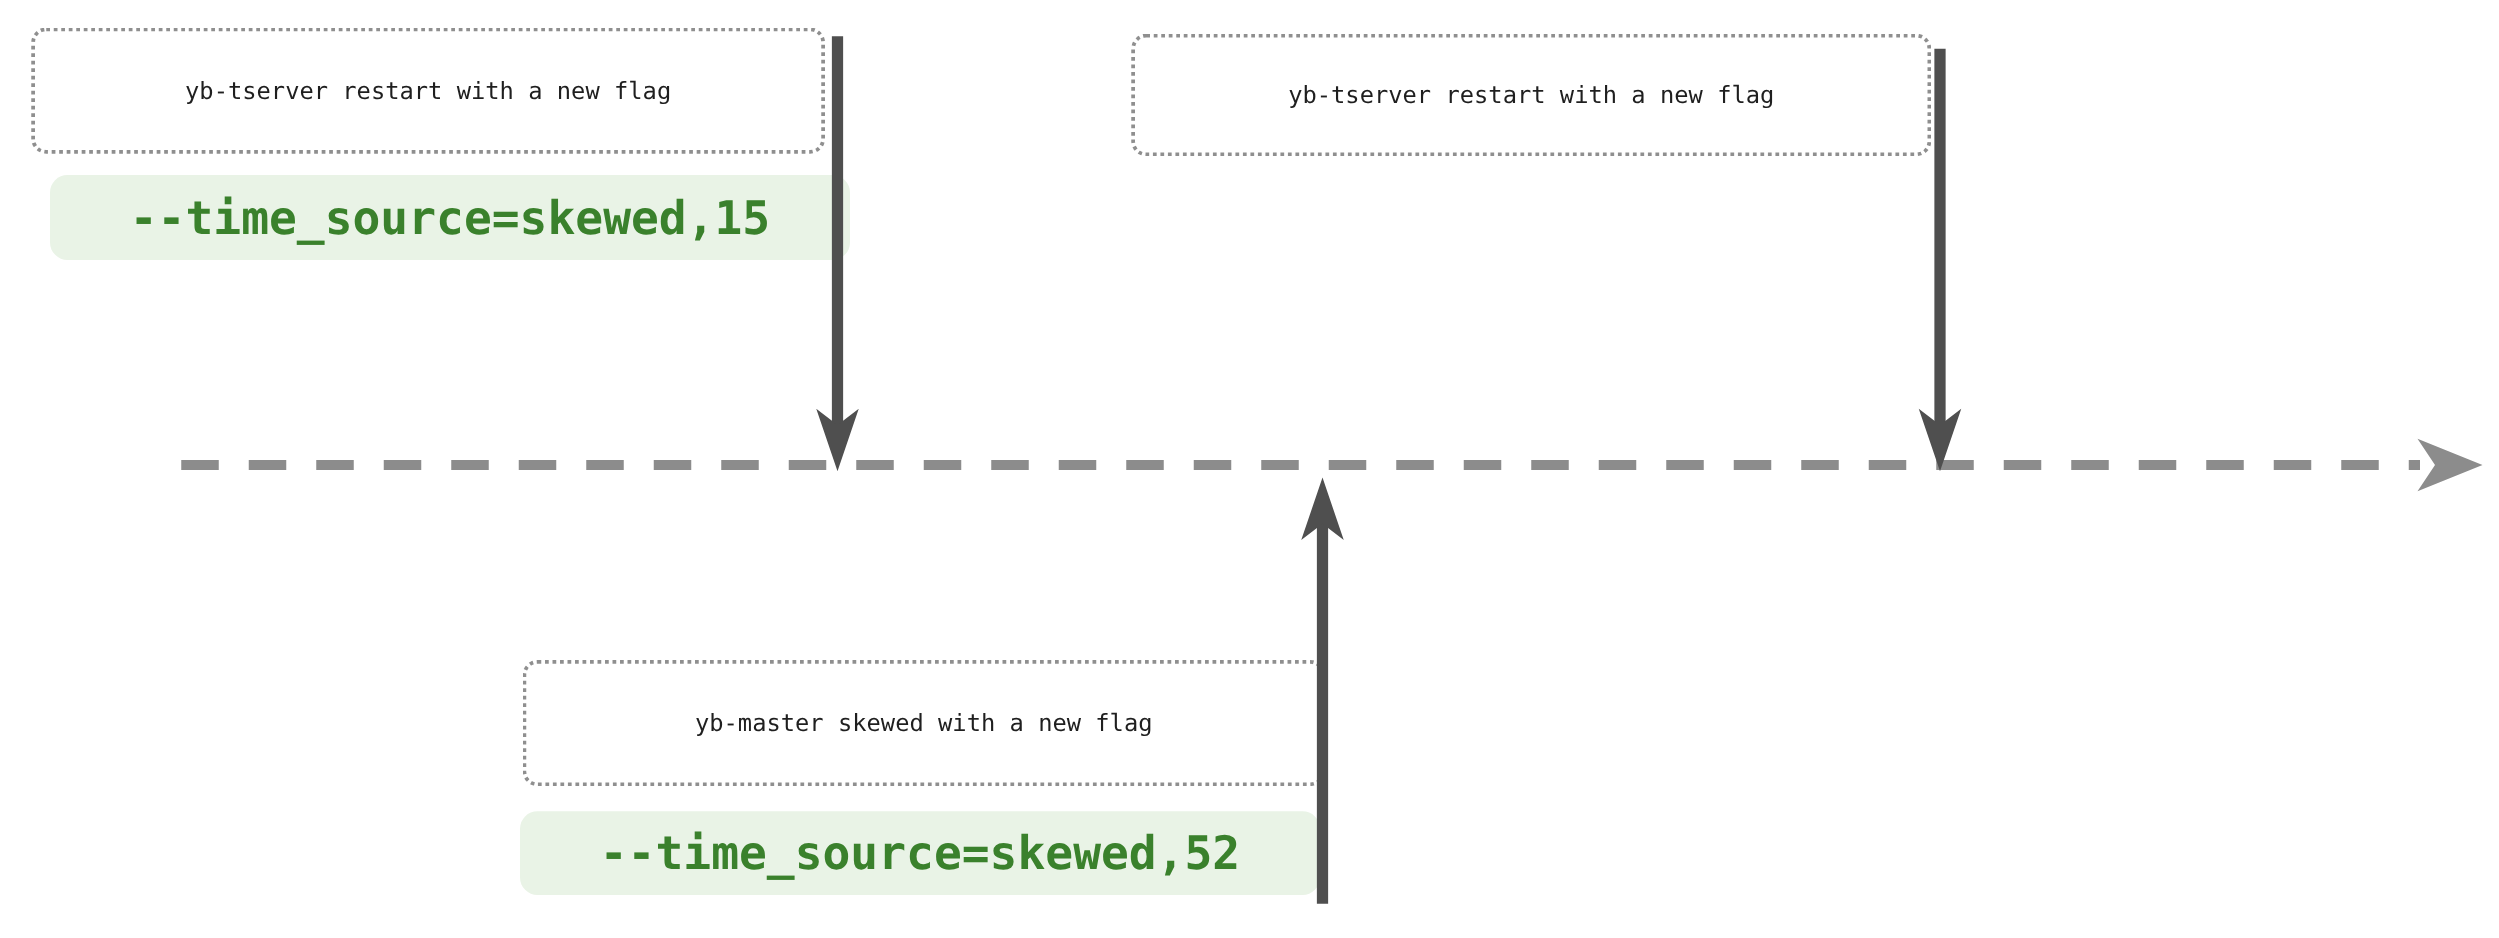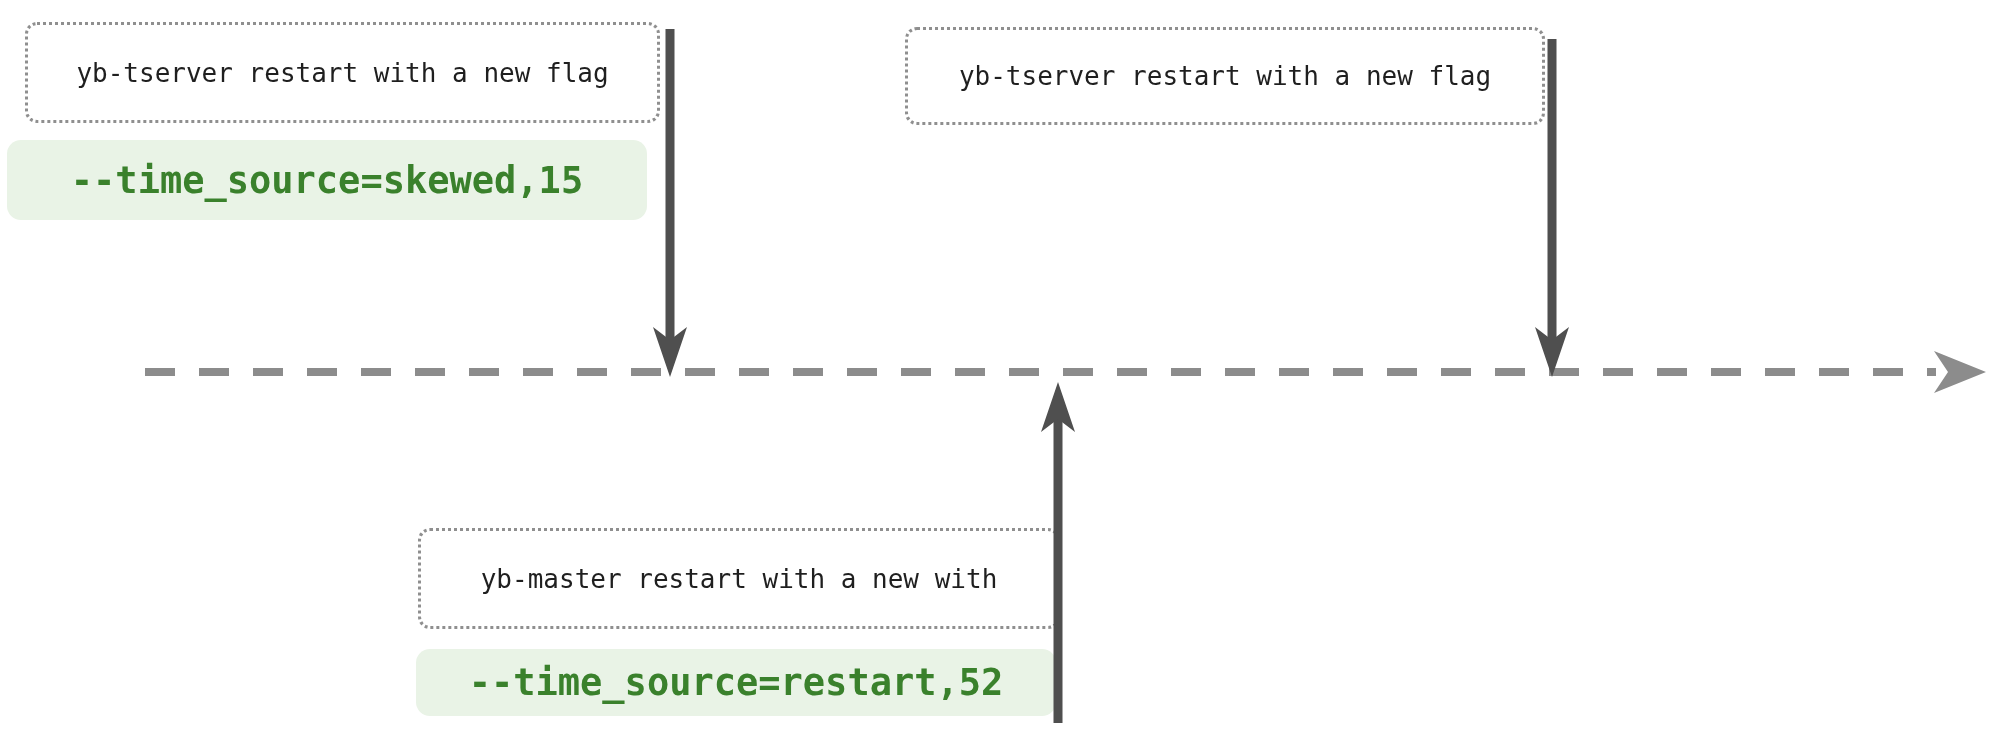--- a/index.html
+++ b/index.html
@@ -19,42 +19,42 @@
     position: absolute;
     box-sizing: border-box;
     border: 3px dotted #8f8f8f;
     border-radius: 12px;
     background: #ffffff;
     display: flex;
     align-items: center;
     justify-content: center;
   }
   .note-box span {
-    font-size: 26px;
+    font-size: 19px;
     color: #1f1f1f;
     white-space: nowrap;
   }
   .code-box {
     position: absolute;
     box-sizing: border-box;
     border-radius: 14px;
     background: #e9f3e6;
     display: flex;
     align-items: center;
     justify-content: center;
   }
   .code-box span {
     font-size: 37px;
     font-weight: bold;
     color: #3a812c;
     white-space: nowrap;
   }
   
   #note-1 { left: 25px;  top: 22px;  width: 635px; height: 101px; }
-  #code-1 { left: 7px;  top: 140px; width: 640px; height: 80px; }
+  #code-1 { left: 40px;  top: 140px; width: 640px; height: 68px; }
   #note-2 { left: 905px; top: 27px;  width: 640px; height: 98px; }
   #code-2 { left: 905px; top: 148px; width: 643px; height: 65px; }
   #note-3 { left: 418px; top: 528px; width: 642px; height: 101px; }
   #code-3 { left: 416px; top: 649px; width: 640px; height: 67px; }
 
   #arrow-layer {
     position: absolute;
     left: 0; top: 0;
     width: 1999px;
     height: 750px;
@@ -71,24 +71,24 @@
   </div>
   <div class="code-box" id="code-1">
     <span>--time_source=skewed,15</span>
   </div>
 
   <div class="note-box" id="note-2">
     <span>yb-tserver restart with a new flag</span>
   </div>
 
   <div class="note-box" id="note-3">
-    <span>yb-master restart with a new with</span>
+    <span>yb-master skewed with a new flag</span>
   </div>
   <div class="code-box" id="code-3">
-    <span>--time_source=restart,52</span>
+    <span>--time_source=skewed,52</span>
   </div>
 
   <svg id="arrow-layer" viewBox="0 0 1999 750" xmlns="http://www.w3.org/2000/svg" aria-hidden="true">
 
     <g>
       <line x1="145" y1="372" x2="1936" y2="372" stroke="#8c8c8c" stroke-width="8" stroke-dasharray="30 24"></line>
       <path d="M 1986 372 L 1934 351 L 1948 372 L 1934 393 Z" fill="#8c8c8c"></path>
     </g>
 
     <g>

